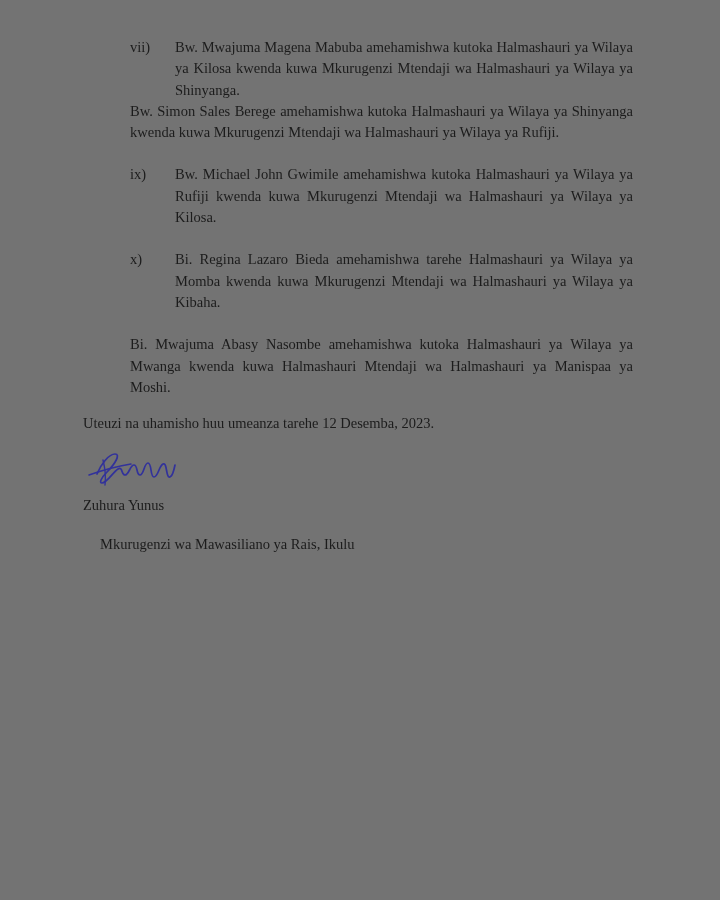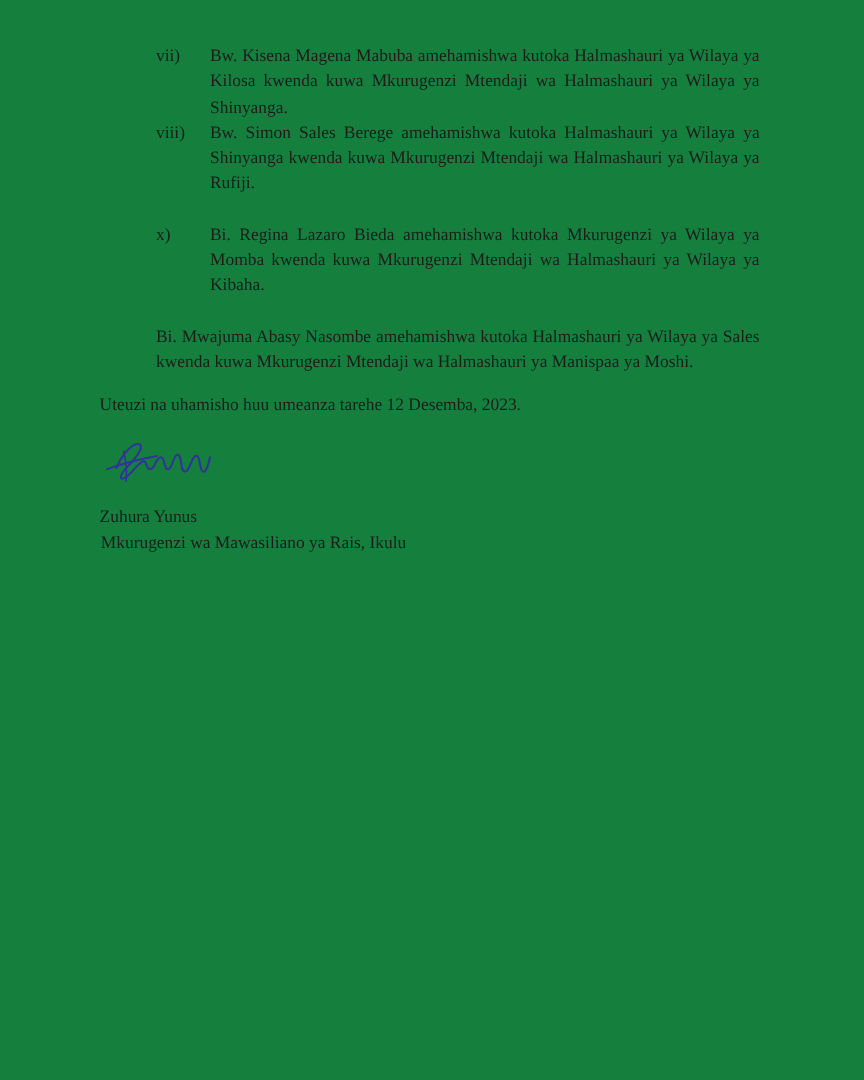--- a/index.html
+++ b/index.html
@@ -1,21 +1,21 @@
 <!DOCTYPE html>
 <html><head>
 <meta charset="utf-8">
 <style>
   html, body { margin: 0; padding: 0; background: #ffffff; }
   .page {
     position: relative;
     width: 720px;
     height: 900px;
     margin: 0;
-    background: #15803d;
+    background: #737373;
     box-sizing: border-box;
     padding: 37px 87px 0 83px;
     font-family: "Liberation Serif", "DejaVu Serif", serif;
     color: #1c1c1c;
     font-size: 14.5px;
     line-height: 21.3px;
     overflow: hidden;
   }
   .transfer-list {
     margin: 0 0 0 47px;
@@ -30,47 +30,50 @@
   .body {
     flex: 1;
     margin: 0;
     text-align: justify;
   }
   .closing { margin: 15px 0 4px 0; }
   .sig-wrap {
     margin: 16px 0 0 4px;
     height: 40px;
   }
-  .signatory-name { margin: 15px 0 0 0; }
-  .signatory-title { margin: 1px; }
+  .signatory-name { margin: 5px 0 0 0; }
+  .signatory-title { margin: 17px; }
 </style>
 </head>
 <body>
 
 <div class="page">
 
   <div class="transfer-list" id="transfer-list">
     <div class="item">
       <span class="num">vii)</span>
-      <p class="body">Bw. Kisena Magena Mabuba amehamishwa kutoka Halmashauri ya Wilaya ya Kilosa kwenda kuwa Mkurugenzi Mtendaji wa Halmashauri ya Wilaya ya Shinyanga.</p>
+      <p class="body">Bw. Mwajuma Magena Mabuba amehamishwa kutoka Halmashauri ya Wilaya ya Kilosa kwenda kuwa Mkurugenzi Mtendaji wa Halmashauri ya Wilaya ya Shinyanga.</p>
     </div>
 
     <div class="item">
-      <span class="num">viii)</span>
       <p class="body">Bw. Simon Sales Berege amehamishwa kutoka Halmashauri ya Wilaya ya Shinyanga kwenda kuwa Mkurugenzi Mtendaji wa Halmashauri ya Wilaya ya Rufiji.</p>
     </div>
 
+    <div class="item gapped">
+      <span class="num">ix)</span>
+      <p class="body">Bw. Michael John Gwimile amehamishwa kutoka Halmashauri ya Wilaya ya Rufiji kwenda kuwa Mkurugenzi Mtendaji wa Halmashauri ya Wilaya ya Kilosa.</p>
+    </div>
 
     <div class="item gapped">
       <span class="num">x)</span>
-      <p class="body">Bi. Regina Lazaro Bieda amehamishwa kutoka Mkurugenzi ya Wilaya ya Momba kwenda kuwa Mkurugenzi Mtendaji wa Halmashauri ya Wilaya ya Kibaha.</p>
+      <p class="body">Bi. Regina Lazaro Bieda amehamishwa tarehe Halmashauri ya Wilaya ya Momba kwenda kuwa Mkurugenzi Mtendaji wa Halmashauri ya Wilaya ya Kibaha.</p>
     </div>
 
     <div class="item gapped">
-      <p class="body">Bi. Mwajuma Abasy Nasombe amehamishwa kutoka Halmashauri ya Wilaya ya Sales kwenda kuwa Mkurugenzi Mtendaji wa Halmashauri ya Manispaa ya Moshi.</p>
+      <p class="body">Bi. Mwajuma Abasy Nasombe amehamishwa kutoka Halmashauri ya Wilaya ya Mwanga kwenda kuwa Halmashauri Mtendaji wa Halmashauri ya Manispaa ya Moshi.</p>
     </div>
 
 
 
 
   </div>
 
   <p class="closing">Uteuzi na uhamisho huu umeanza tarehe 12 Desemba, 2023.</p>
 
   <div class="sig-wrap">

